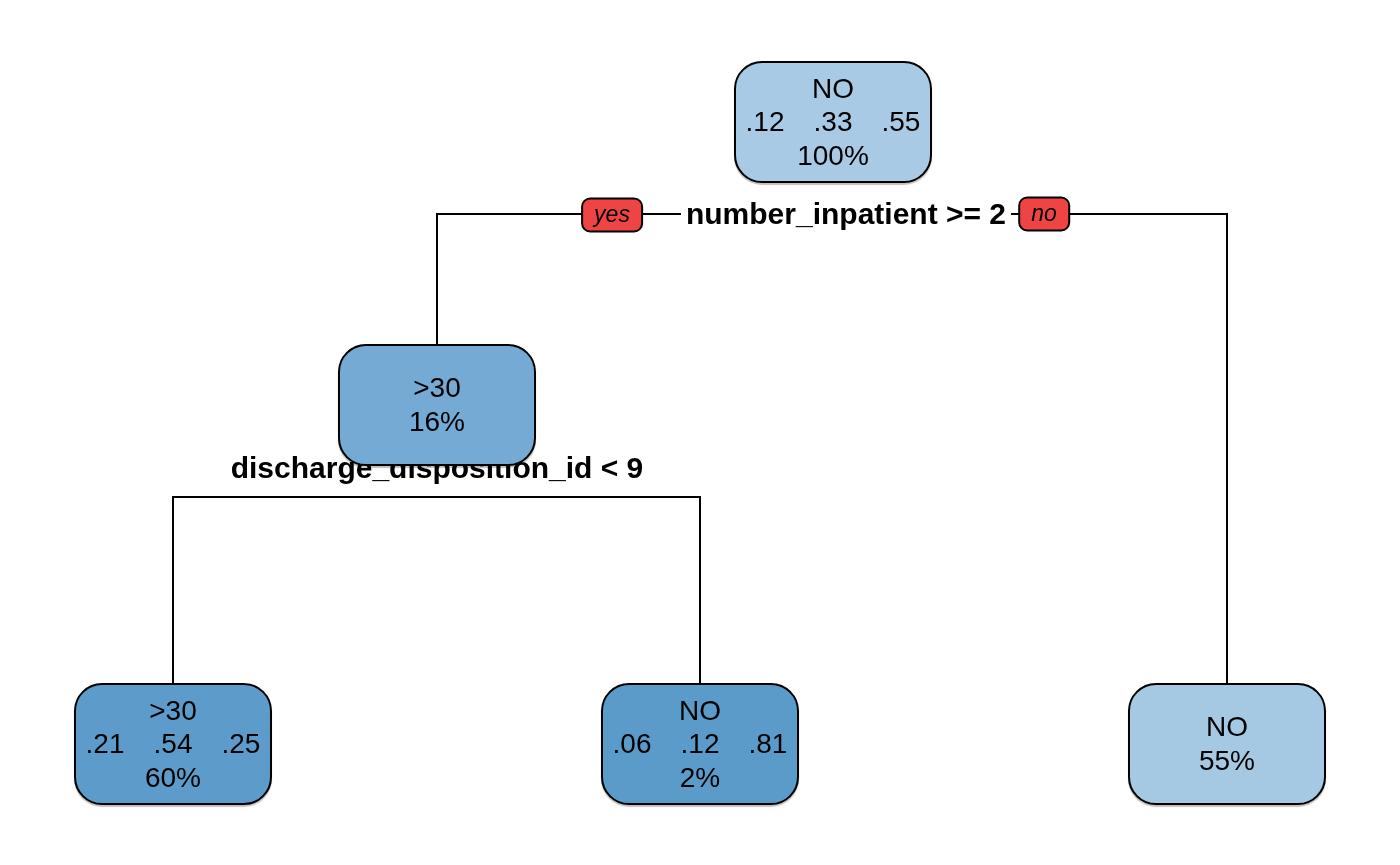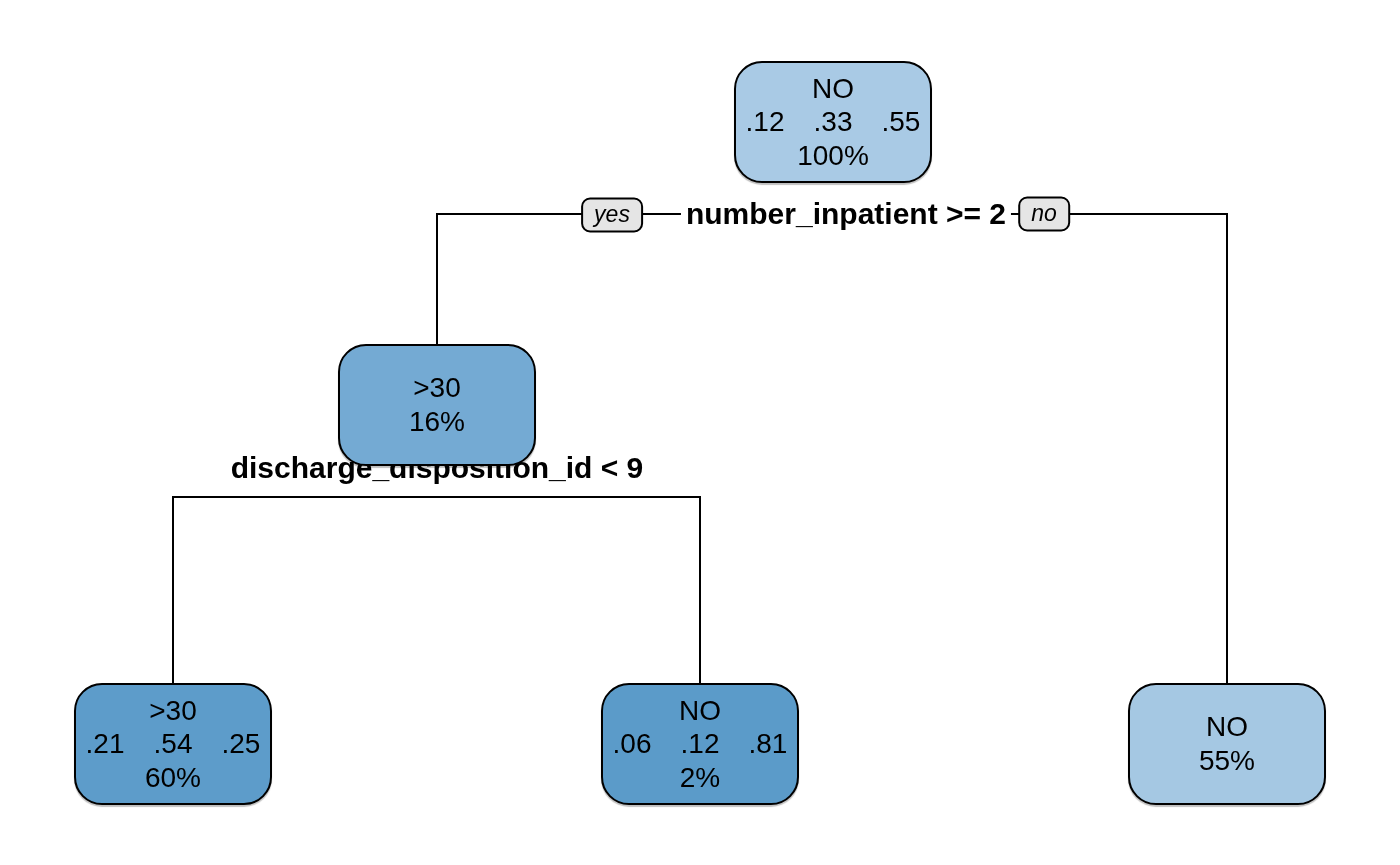--- a/index.html
+++ b/index.html
@@ -59,21 +59,21 @@
     font-weight: bold;
     white-space: nowrap;
     z-index: 2;
   }
   .split1-label { left: 846px; top: 214px; }
   .split2-label { left: 437px; top: 468px; }
   
   .edge-box {
     position: absolute;
     transform: translate(-50%, -50%);
-    background: #e5e5e5;
+    background: #ef4444;
     border: 2.5px solid #000000;
     border-radius: 9px;
     padding: 1px 11px 3px 11px;
     font-size: 23px;
     font-style: italic;
     white-space: nowrap;
     z-index: 2;
   }
   .edge-yes { left: 612px;  top: 215px; }
   .edge-no  { left: 1044px; top: 214px; }

